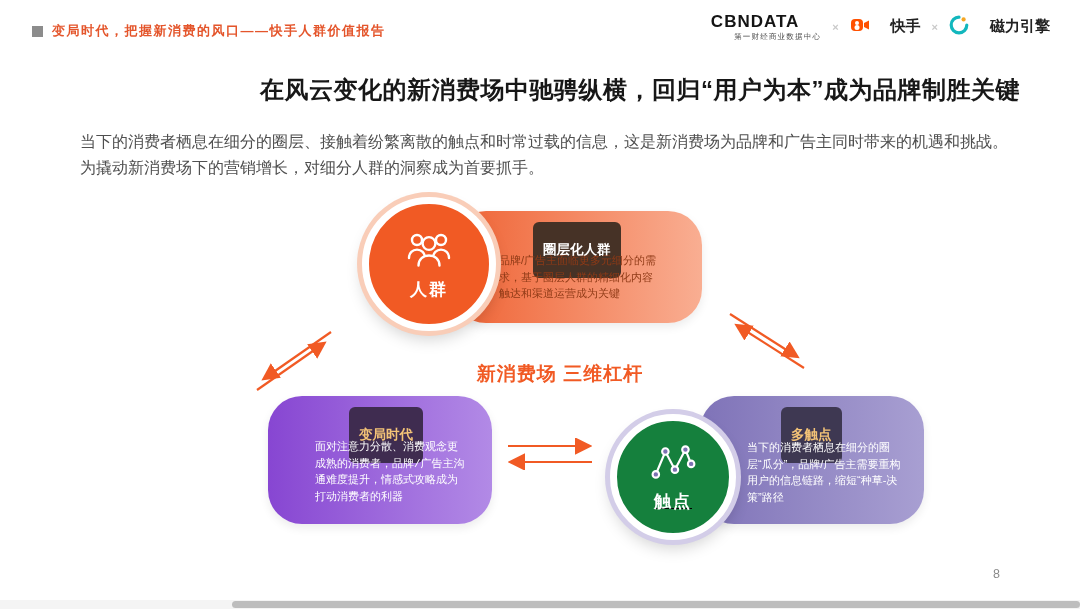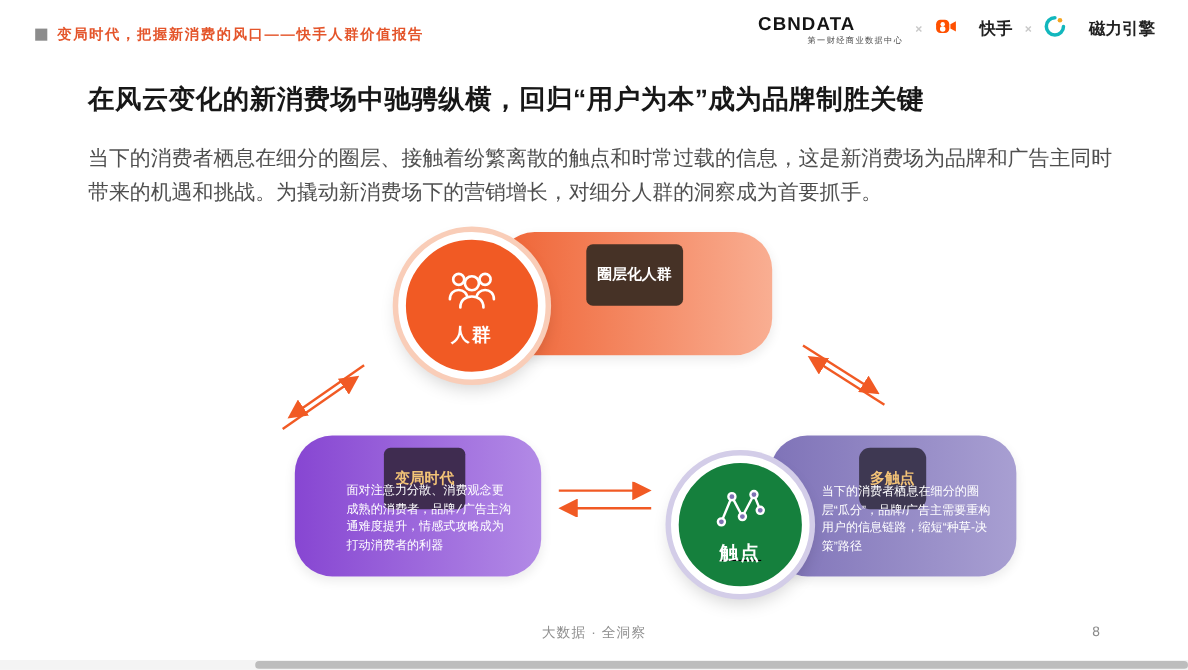--- a/index.html
+++ b/index.html
@@ -9,57 +9,57 @@
     background:#ffffff; overflow:hidden;
     font-family:"Liberation Sans","DejaVu Sans",sans-serif;
   }
 
   
   .header-left { position:absolute; left:32px; top:22px; display:flex; align-items:center; gap:9px; }
   .header-square { width:11px; height:11px; background:#8c8c8c; }
   .header-title { font-size:13px; color:#e4552b; font-weight:700; letter-spacing:1.5px; }
 
   .logos { position:absolute; right:30px; top:13px; display:flex; align-items:center; gap:11px; }
-  .cbn { display:flex; flex-direction:column; align-items:flex-start; line-height:1; }
+  .cbn { display:flex; flex-direction:column; align-items:center; line-height:1; }
   .cbn-name { font-size:17px; font-weight:800; color:#141414; letter-spacing:1px; }
   .cbn-sub { font-size:7.5px; color:#4d4d4d; letter-spacing:1.2px; margin-top:3px;margin-left:45px; }
   .logo-sep { color:#c9c9c9; font-size:11px; font-weight:700; }
   .logo-item { display:flex; align-items:center; gap:21px; }
   .logo-text { font-size:15px; font-weight:800; color:#222; }
 
   
   .main-title { position:absolute; left:80px; top:74px; width:940px;
-    font-size:24px; font-weight:800; color:#171717; letter-spacing:0.5px; }
+    font-size:24px; font-weight:800; color:#171717; letter-spacing:0.5px;text-align:right; }
   .intro { position:absolute; left:80px; top:129px; width:942px;
-    font-size:19px; color:#4f4f4f; line-height:1.65; }
+    font-size:16px; color:#4f4f4f; line-height:1.65; }
 
   
   .card { position:absolute; border-radius:34px; box-shadow:0 4px 10px rgba(0,0,0,0.08); }
   .card-crowd   { left:452px; top:211px; width:250px; height:112px;
     background:linear-gradient(90deg,#ef6334 0%,#f9ae92 100%); }
   .card-content { left:268px; top:396px; width:224px; height:128px;
     background:linear-gradient(90deg,#8746d2 0%,#b28ae6 100%); }
   .card-touch   { left:700px; top:396px; width:224px; height:128px;
     background:linear-gradient(90deg,#7f73b8 0%,#a89fd2 100%); }
 
   .badge { position:absolute; left:46px; top:11px; padding:19px 10px; border-radius:6px;
     font-size:13.5px; font-weight:700; white-space:nowrap;margin-left:35px; }
   .badge-crowd   { background:#463226; color:#ffffff; }
   .badge-content { background:#3f2c50; color:#f3c377; }
-  .badge-touch   { background:#3e3852; color:#f3c377;border-radius:10px; }
+  .badge-touch   { background:#3e3852; color:#f3c377; }
 
   .card-desc { position:absolute; left:47px; font-size:11px; line-height:1.5; }
   .card-crowd   .card-desc { top:41px; width:163px; color:#8f3a16; }
   .card-content .card-desc { top:43px; width:150px; color:#ffffff;font-family:Liberation Mono, monospace; }
   .card-touch   .card-desc { top:43px; width:160px; color:#ffffff; }
 
   
   .circle { position:absolute; border-radius:50%; display:flex; flex-direction:column;
     align-items:center; justify-content:center; border:7px solid #ffffff; z-index:3; }
-  .circle-crowd { left:362px; top:211px; width:134px; height:134px; background:#f15a24;
+  .circle-crowd { left:362px; top:197px; width:134px; height:134px; background:#f15a24;
     box-shadow:0 0 0 5px #f9cdb8, 0 8px 16px rgba(0,0,0,0.18); }
   .circle-content { left:172px; top:393px; width:126px; height:126px; background:#8a46d6;
     box-shadow:0 0 0 5px #ddc9f5, 0 8px 16px rgba(0,0,0,0.18); }
   .circle-touch { left:610px; top:414px; width:126px; height:126px; background:#15803d;
     box-shadow:0 0 0 5px #d3cde8, 0 8px 16px rgba(0,0,0,0.18);text-decoration:underline; }
   .circle-label { color:#ffffff; font-size:17px; font-weight:800; letter-spacing:2px; margin-top:3px; }
 
   
   .center-label { position:absolute; left:430px; top:361px; width:260px; text-align:center;
     color:#f15a24; font-size:19px; font-weight:800; letter-spacing:1px; }
@@ -117,20 +117,21 @@
       </span>
       <span class="logo-text">磁力引擎</span>
     </div>
   </div>
 
   <h1 class="main-title">在风云变化的新消费场中驰骋纵横，回归“用户为本”成为品牌制胜关键</h1>
   <p class="intro">当下的消费者栖息在细分的圈层、接触着纷繁离散的触点和时常过载的信息，这是新消费场为品牌和广告主同时带来的机遇和挑战。为撬动新消费场下的营销增长，对细分人群的洞察成为首要抓手。</p>
 
   <div class="card card-crowd">
     <span class="badge badge-crowd">圈层化人群</span>
+    <p class="card-desc">品牌/广告主面临更多元细分的需求，基于圈层人群的精细化内容触达和渠道运营成为关键</p>
   </div>
 
   <div class="card card-content">
     <span class="badge badge-content">变局时代</span>
     <p class="card-desc">面对注意力分散、消费观念更成熟的消费者，品牌/广告主沟通难度提升，情感式攻略成为打动消费者的利器</p>
   </div>
 
   <div class="card card-touch">
     <span class="badge badge-touch">多触点</span>
     <p class="card-desc">当下的消费者栖息在细分的圈层“瓜分”，品牌/广告主需要重构用户的信息链路，缩短“种草-决策”路径</p>
@@ -162,20 +163,21 @@
             <circle cx="18" cy="11" r="3.4"></circle>
           <circle cx="28" cy="30" r="3.4"></circle>
             <circle cx="39" cy="9" r="3.4"></circle>
           <circle cx="45" cy="24" r="3.4"></circle>
         </g>
       </svg>
     </span>
     <span class="circle-label">触点</span>
   </div>
 
+  <div class="center-label">新消费场 三维杠杆</div>
 
   <svg class="arrow-svg arrow-left" width="100" height="72">
     <defs>
         <marker id="ah1" markerWidth="8" markerHeight="8" refX="6" refY="4" orient="auto">
           <path d="M0,0 L8,4 L0,8 z" fill="#f15a24"></path>
         </marker>
       </defs>
     <line x1="88" y1="6" x2="22" y2="52" stroke="#f15a24" stroke-width="2.2" marker-end="url(#ah1)"></line>
     <line x1="14" y1="64" x2="80" y2="18" stroke="#f15a24" stroke-width="2.2" marker-end="url(#ah1)"></line>
   </svg>
@@ -193,20 +195,19 @@
   <svg class="arrow-svg arrow-mid" width="96" height="32">
     <defs>
         <marker id="ah3" markerWidth="8" markerHeight="8" refX="6" refY="4" orient="auto">
           <path d="M0,0 L8,4 L0,8 z" fill="#f15a24"></path>
         </marker>
       </defs>
     <line x1="6" y1="8" x2="86" y2="8" stroke="#f15a24" stroke-width="2.2" marker-end="url(#ah3)"></line>
     <line x1="90" y1="24" x2="10" y2="24" stroke="#f15a24" stroke-width="2.2" marker-end="url(#ah3)"></line>
   </svg>
 
-  <div class="watermark">大数据 · 全洞察</div>
   <div class="page-number">8</div>
 
   <div class="scrollbar">
     <div class="scroll-thumb"></div>
   </div>
 
 </div>
 
 </body></html>

